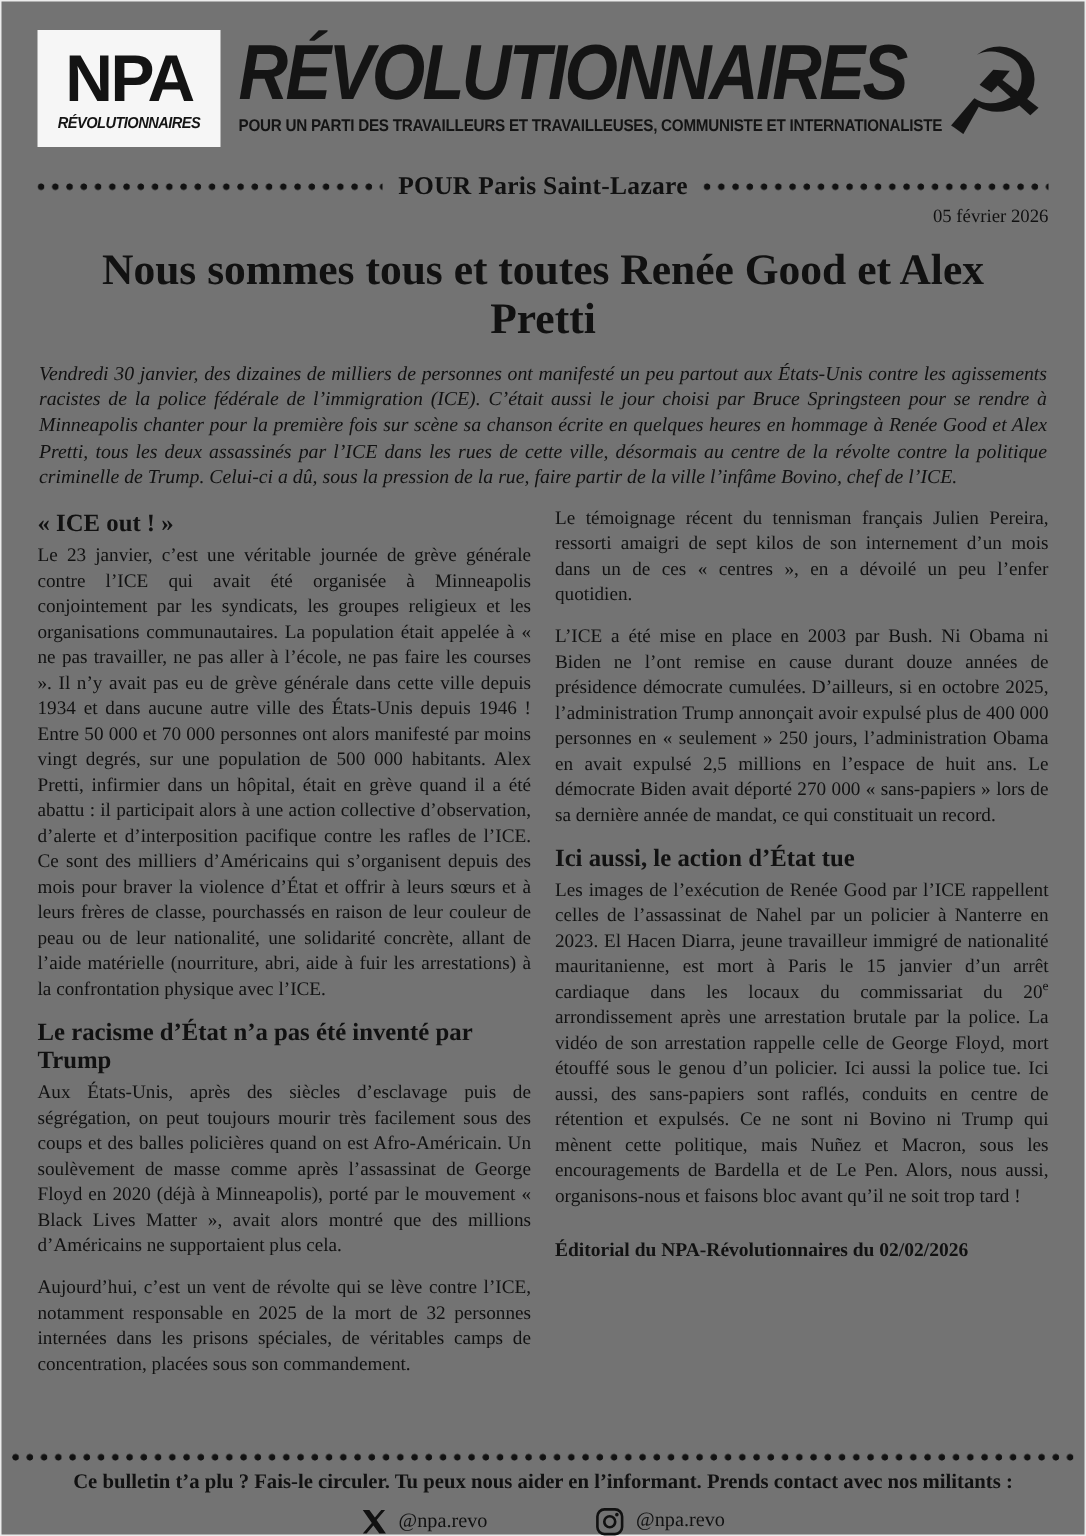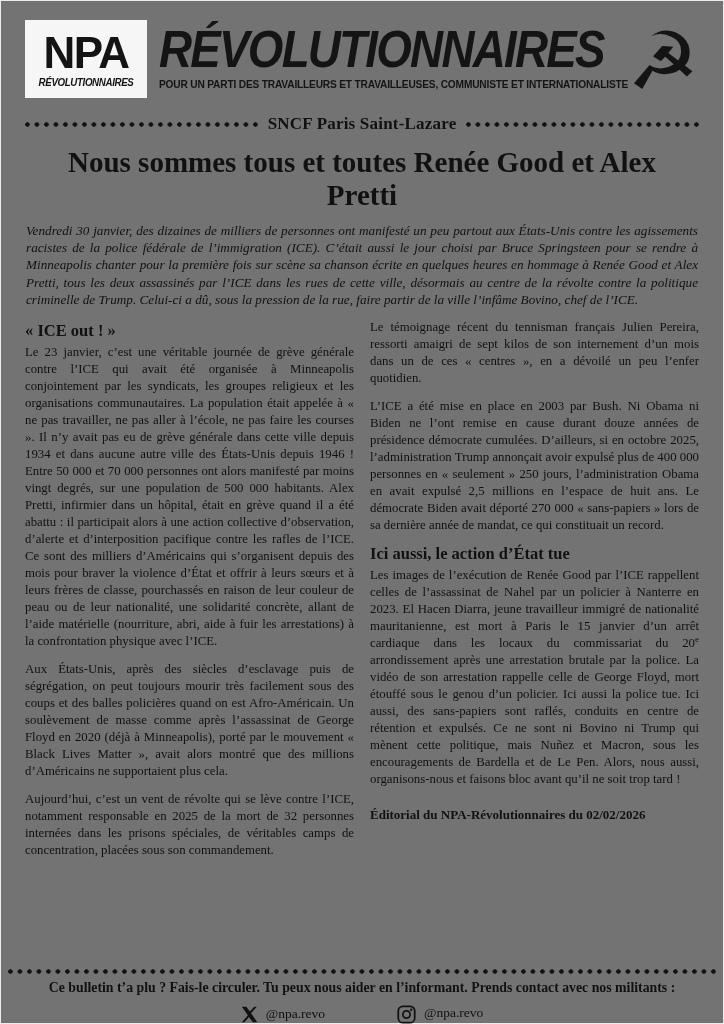--- a/index.html
+++ b/index.html
@@ -117,33 +117,35 @@
     </div>
     <div class="masthead">
       <div class="masthead-title">RÉVOLUTIONNAIRES</div>
       <div class="masthead-sub">POUR UN PARTI DES TRAVAILLEURS ET TRAVAILLEUSES, COMMUNISTE ET INTERNATIONALISTE</div>
     </div>
     <div class="hammer">☭</div>
   </div>
 
   <div class="dot-row">
     <div class="dots"></div>
-    <div class="banner-label">SNCF Paris Saint-Lazare</div>
+    <div class="banner-label">POUR Paris Saint-Lazare</div>
     <div class="dots"></div>
   </div>
+  <div class="date-row">05 février 2026</div>
 
   <h1 class="title">Nous sommes tous et toutes Renée Good et Alex Pretti</h1>
 
   <p class="intro">Vendredi 30 janvier, des dizaines de milliers de personnes ont manifesté un peu partout aux États-Unis contre les agissements racistes de la police fédérale de l’immigration (ICE). C’était aussi le jour choisi par Bruce Springsteen pour se rendre à Minneapolis chanter pour la première fois sur scène sa chanson écrite en quelques heures en hommage à Renée Good et Alex Pretti, tous les deux assassinés par l’ICE dans les rues de cette ville, désormais au centre de la révolte contre la politique criminelle de Trump. Celui-ci a dû, sous la pression de la rue, faire partir de la ville l’infâme Bovino, chef de l’ICE.</p>
 
   <div class="columns">
 
     <div class="col">
       <h2>« ICE out ! »</h2>
       <p>Le 23 janvier, c’est une véritable journée de grève générale contre l’ICE qui avait été organisée à Minneapolis conjointement par les syndicats, les groupes religieux et les organisations communautaires. La population était appelée à « ne pas travailler, ne pas aller à l’école, ne pas faire les courses ». Il n’y avait pas eu de grève générale dans cette ville depuis 1934 et dans aucune autre ville des États-Unis depuis 1946 ! Entre 50 000 et 70 000 personnes ont alors manifesté par moins vingt degrés, sur une population de 500 000 habitants. Alex Pretti, infirmier dans un hôpital, était en grève quand il a été abattu : il participait alors à une action collective d’observation, d’alerte et d’interposition pacifique contre les rafles de l’ICE. Ce sont des milliers d’Américains qui s’organisent depuis des mois pour braver la violence d’État et offrir à leurs sœurs et à leurs frères de classe, pourchassés en raison de leur couleur de peau ou de leur nationalité, une solidarité concrète, allant de l’aide matérielle (nourriture, abri, aide à fuir les arrestations) à la confrontation physique avec l’ICE.</p>
+      <h2 class="spaced">Le racisme d’État n’a pas été inventé par Trump</h2>
       <p>Aux États-Unis, après des siècles d’esclavage puis de ségrégation, on peut toujours mourir très facilement sous des coups et des balles policières quand on est Afro-Américain. Un soulèvement de masse comme après l’assassinat de George Floyd en 2020 (déjà à Minneapolis), porté par le mouvement « Black Lives Matter », avait alors montré que des millions d’Américains ne supportaient plus cela.</p>
       <p>Aujourd’hui, c’est un vent de révolte qui se lève contre l’ICE, notamment responsable en 2025 de la mort de 32 personnes internées dans les prisons spéciales, de véritables camps de concentration, placées sous son commandement.</p>
     </div>
 
     <div class="col">
       <p>Le témoignage récent du tennisman français Julien Pereira, ressorti amaigri de sept kilos de son internement d’un mois dans un de ces « centres », en a dévoilé un peu l’enfer quotidien.</p>
       <p>L’ICE a été mise en place en 2003 par Bush. Ni Obama ni Biden ne l’ont remise en cause durant douze années de présidence démocrate cumulées. D’ailleurs, si en octobre 2025, l’administration Trump annonçait avoir expulsé plus de 400 000 personnes en « seulement » 250 jours, l’administration Obama en avait expulsé 2,5 millions en l’espace de huit ans. Le démocrate Biden avait déporté 270 000 « sans-papiers » lors de sa dernière année de mandat, ce qui constituait un record.</p>
       <h2>Ici aussi, le action d’État tue</h2>
       <p><span>Les images de l’exécution de Renée Good par l’ICE rappellent celles de l’assassinat de Nahel par un policier à Nanterre en 2023. El Hacen Diarra, jeune travailleur immigré de nationalité mauritanienne, est mort à Paris le 15 janvier d’un arrêt cardiaque dans les locaux du commissariat du 20</span><sup>e</sup><span> arrondissement après une arrestation brutale par la police. La vidéo de son arrestation rappelle celle de George Floyd, mort étouffé sous le genou d’un policier. Ici aussi la police tue. Ici aussi, des sans-papiers sont raflés, conduits en centre de rétention et expulsés. Ce ne sont ni Bovino ni Trump qui mènent cette politique, mais Nuñez et Macron, sous les encouragements de Bardella et de Le Pen. Alors, nous aussi, organisons-nous et faisons bloc avant qu’il ne soit trop tard !</span></p>
       <div class="editorial">Éditorial du NPA-Révolutionnaires du 02/02/2026</div>

